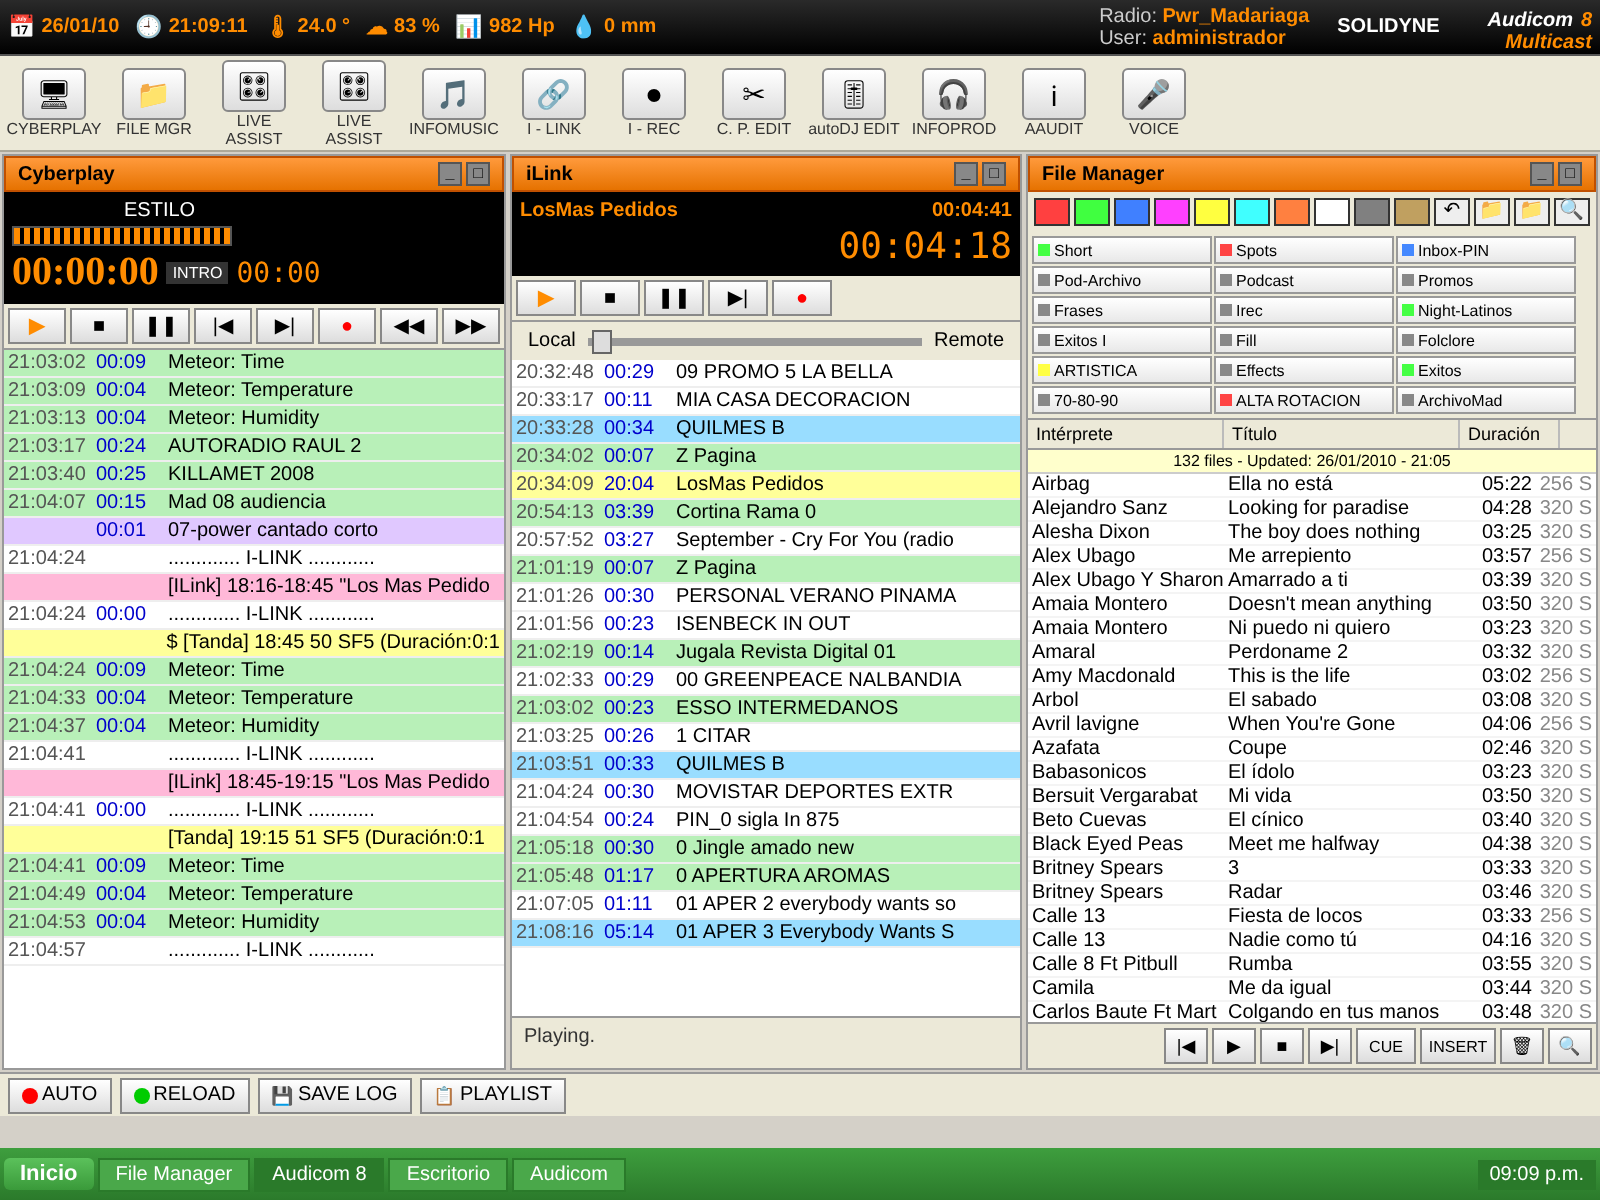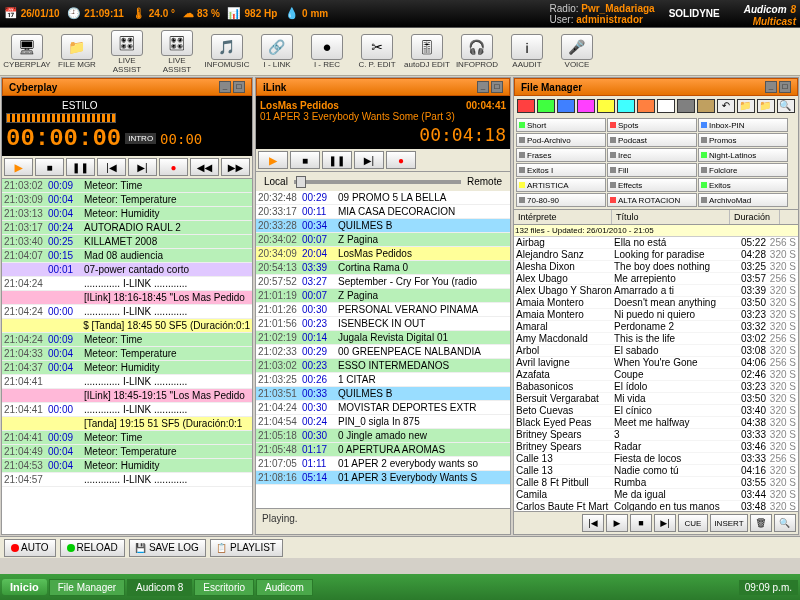--- a/index.html
+++ b/index.html
@@ -17,21 +17,21 @@
 .tool .lbl{font-size:8px;color:#333;text-align:center}
 .main{display:flex;height:460px}
 .col{display:flex;flex-direction:column;border:1px solid #999;margin:1px}
 .col1{width:252px}.col2{width:256px}.col3{flex:1}
 .panel-hdr{height:18px;background:linear-gradient(#ff9a3c,#e67200);color:#000;font-weight:bold;padding:2px 6px;display:flex;align-items:center;border:1px solid #c05000}
 .panel-hdr .wins{margin-left:auto;display:flex;gap:2px}
 .panel-hdr .wins span{width:12px;height:12px;background:#888;border:1px solid #555;font-size:8px;text-align:center;line-height:10px;cursor:pointer}
 .player{background:#000;padding:4px;color:#ff8c00}
 .player .labels{display:flex;gap:40px;margin-left:56px;font-size:8px;color:#fff}
 .player .times{display:flex;align-items:center;gap:4px}
-.player .big-time{font-size:24px;font-family:Liberation Mono, monospace;font-weight:bold}
+.player .big-time{font-size:20px;font-family:Liberation Serif, serif;font-weight:bold}
 .player .intro{font-size:8px;background:#333;padding:1px 3px;color:#fff}
 .player .intro-t{font-size:14px;font-family:monospace}
 .player .bar{height:10px;background:repeating-linear-gradient(90deg,#ff8c00 0 3px,#000 3px 5px);margin:2px 0;border:1px solid #555;width:110px}
 .transport{background:#ece9d8;padding:2px;display:flex;gap:2px;border-bottom:1px solid #999}
 .transport button{width:30px;height:18px;border:1px solid #888;background:linear-gradient(#fff,#ddd);cursor:pointer;font-size:10px}
 .transport button.play{color:#ff8c00;font-weight:bold}
 .ilink-disp{background:#000;padding:4px;color:#ff8c00}
 .ilink-disp .row{display:flex;justify-content:space-between;font-size:11px;font-weight:bold}
 .ilink-disp .time{font-family:monospace;font-size:18px;text-align:right;margin-top:2px}
 .slider{background:#ece9d8;padding:4px 8px;display:flex;align-items:center;gap:6px;font-size:9px}
@@ -42,21 +42,21 @@
 .list .row.g{background:#b8f0b8}.list .row.y{background:#ffff99}.list .row.p{background:#ffb8d8}.list .row.b{background:#99ddff}.list .row.pp{background:#e0c8ff}
 .list .c1{width:44px;color:#555}.list .c2{width:36px;color:#00c}.list .c3{flex:1}
 .status{height:26px;background:#ece9d8;border-top:1px solid #999;padding:4px 6px;font-size:10px;color:#333}
 .fm-colors{background:#ece9d8;padding:3px;display:flex;gap:2px;flex-wrap:wrap}
 .fm-colors .sw{width:18px;height:14px;border:1px solid #333;cursor:pointer}
 .fm-cats{background:#ece9d8;padding:2px;display:flex;flex-wrap:wrap;gap:1px}
 .fm-cats .cat{width:90px;height:14px;border:1px solid #999;background:linear-gradient(#fff,#e8e8e8);display:flex;align-items:center;padding:0 2px;font-size:8px;cursor:pointer;overflow:hidden}
 .fm-cats .cat .dot{width:6px;height:6px;margin-right:2px}
 .fm-hdr{background:#ece9d8;display:flex;border-top:1px solid #999;border-bottom:1px solid #999}
 .fm-hdr div{padding:2px 4px;font-size:9px;border-right:1px solid #bbb}
-.fm-info{background:#ffffcc;text-align:left;font-size:8px;padding:1px;border-bottom:1px solid #ccc}
+.fm-info{background:#ffffcc;text-align:center;font-size:8px;padding:1px;border-bottom:1px solid #ccc}
 .fm-list{flex:1;overflow:auto;background:#fff}
 .fm-list .row{display:flex;font-size:9px;padding:0 2px;border-bottom:1px solid #f4f4f4;white-space:nowrap}
 .fm-list .a{width:98px;overflow:hidden}.fm-list .t{width:118px;overflow:hidden}.fm-list .d{width:34px;text-align:right}.fm-list .s{width:30px;text-align:right;color:#888}
 .bottom{height:22px;background:#ece9d8;border-top:1px solid #999;display:flex;align-items:center;padding:0 4px;gap:4px}
 .bottom .btn{height:18px;padding:0 6px;border:1px solid #888;background:linear-gradient(#fff,#ddd);font-size:9px;cursor:pointer;display:flex;align-items:center;gap:2px}
 .bottom .btn .dot{width:8px;height:8px;border-radius:50%}
 .fm-ctrl{background:#ece9d8;padding:2px;display:flex;gap:2px;justify-content:flex-end;border-top:1px solid #999}
 .fm-ctrl button{width:22px;height:18px;border:1px solid #888;background:linear-gradient(#fff,#ddd);cursor:pointer;font-size:9px}
 .taskbar{position:absolute;bottom:0;left:0;right:0;height:26px;background:linear-gradient(#3e9e3e,#2b7a2b);display:flex;align-items:center;padding:0 2px;gap:2px}
 .taskbar .start{background:linear-gradient(#5bc15b,#3a9a3a);color:#fff;font-weight:bold;padding:2px 8px;border-radius:3px;cursor:pointer;font-size:11px}
@@ -290,21 +290,20 @@
       <div class="wins">
           <span>_</span>
           <span>□</span>
         </div>
     </div>
     <div class="ilink-disp">
       <div class="row">
           <span>LosMas Pedidos</span>
           <span>00:04:41</span>
         </div>
-      <div style="font-size:10px">01 APER 3 Everybody Wants Some (Part 3)</div>
       <div class="time">00:04:18</div>
     </div>
     <div class="transport">
       <button class="play">▶</button>
       <button>■</button>
       <button>❚❚</button>
       <button>▶|</button>
       <button style="color:red">●</button>
     </div>
     <div class="slider">

